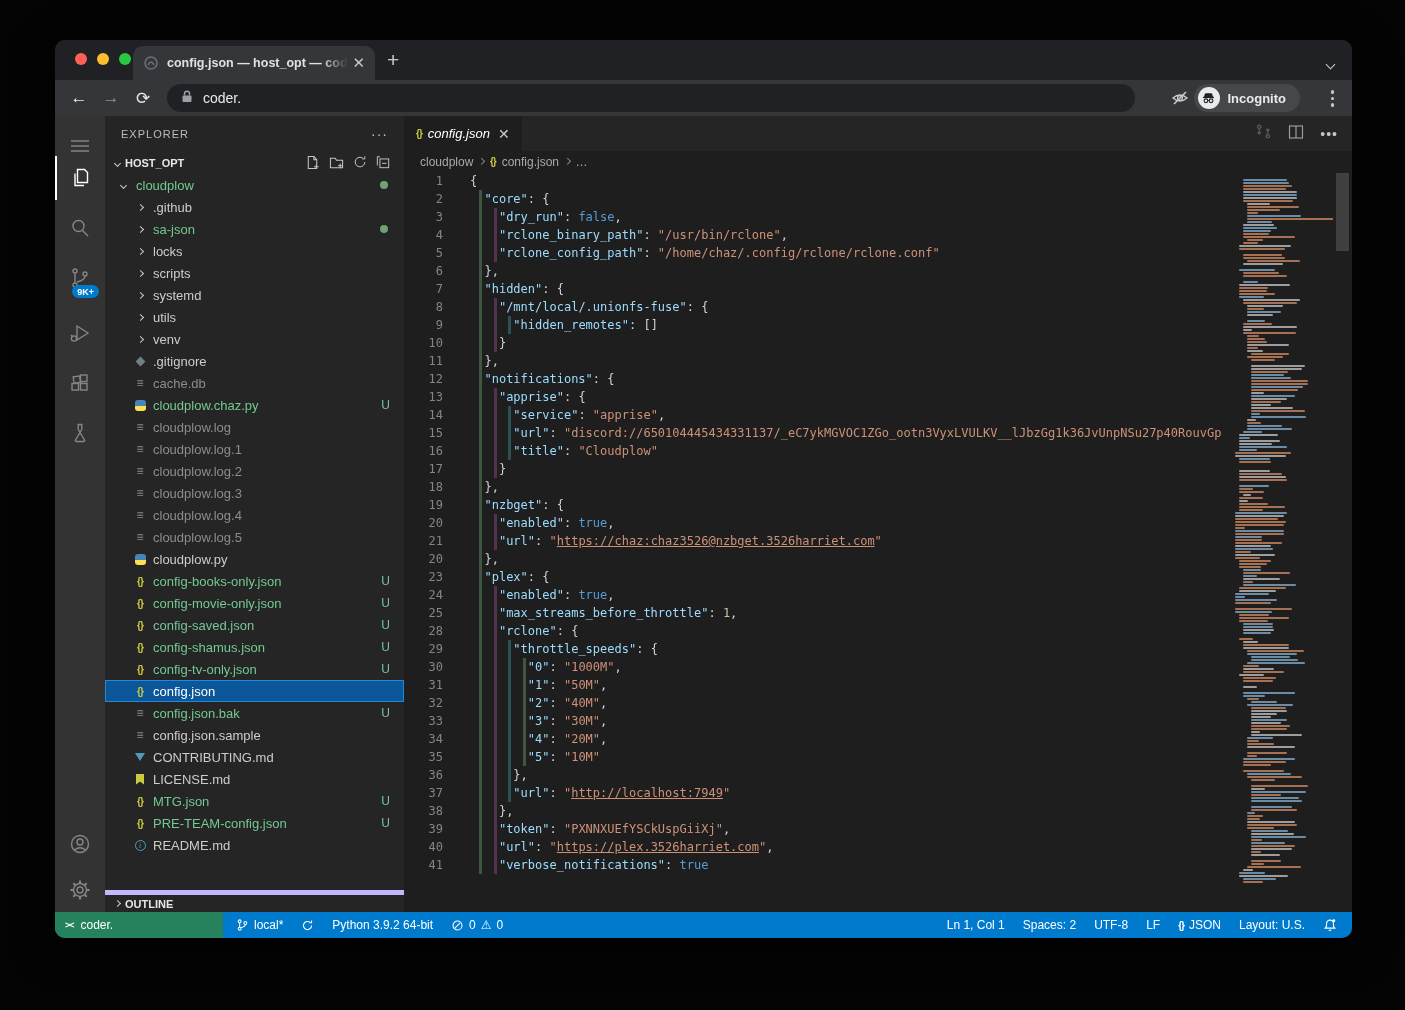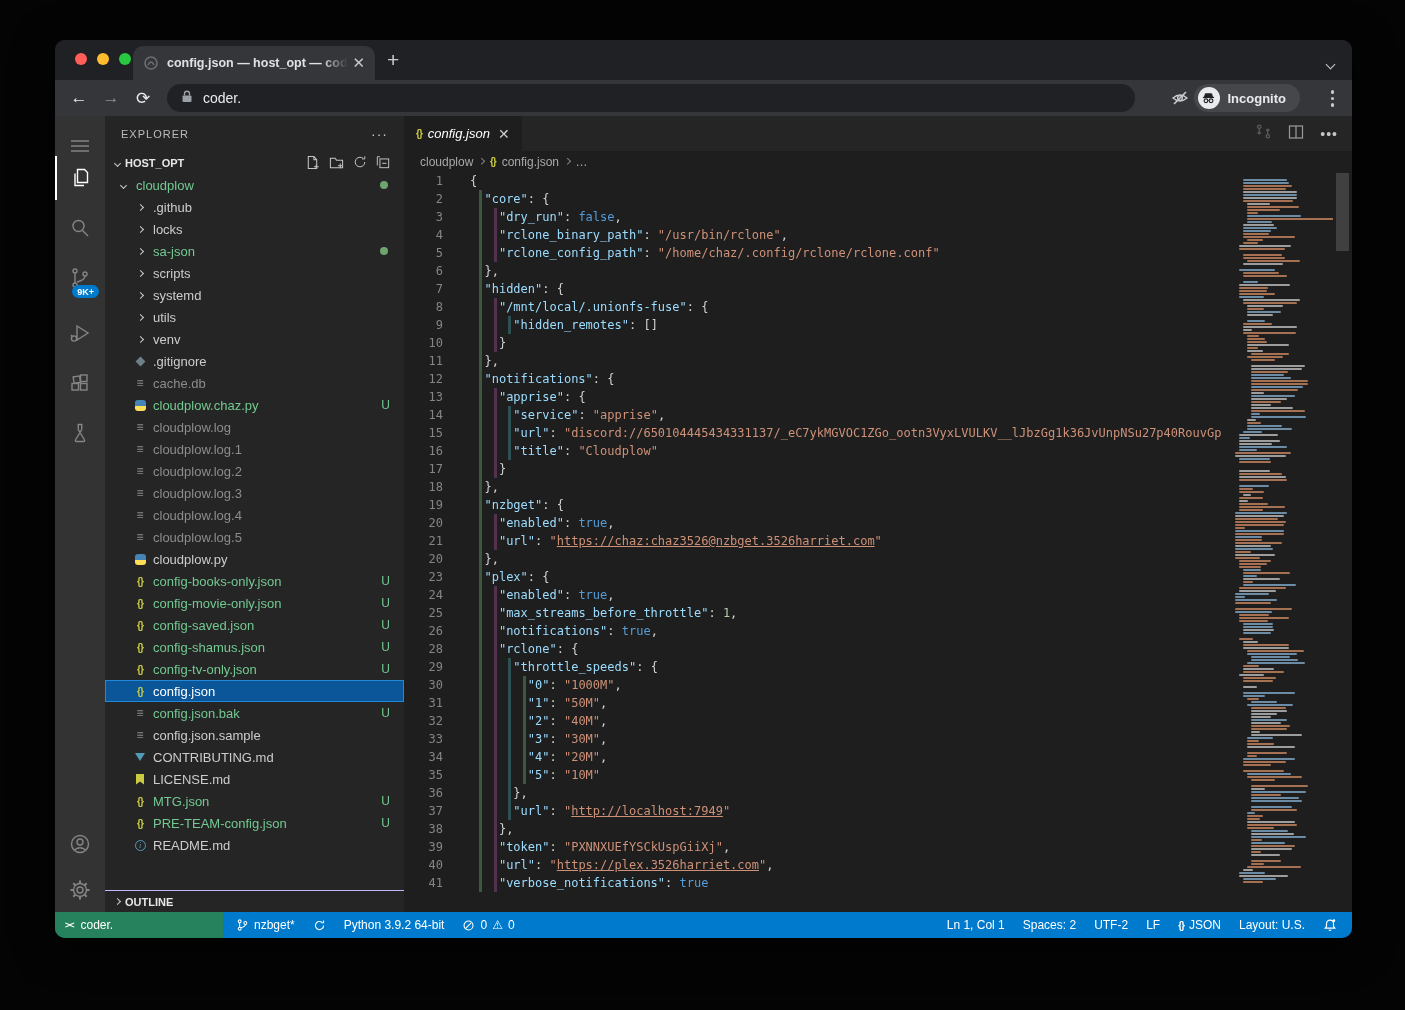--- a/index.html
+++ b/index.html
@@ -61,21 +61,21 @@
   .c-green { color:#73c991; } .c-gray { color:#8c8c8c; }
   .ic-json { color:#cbcb41; font-size:10px; font-weight:700; letter-spacing:-1px; }
   .ic-lines { color:#8a8a8a; font-size:12px; }
   .ic-py { width:11px; height:11px; border-radius:3px; background:linear-gradient(180deg,#4584b6 50%,#ffde57 50%); }
   .ic-diamond { width:7px; height:7px; background:#6d8086; transform:rotate(45deg); }
   .ic-mdarrow { width:0; height:0; border-left:5px solid transparent; border-right:5px solid transparent; border-top:8px solid #519aba; }
   .ic-license { width:8px; height:11px; background:#cbcb41; clip-path:polygon(0 0,100% 0,100% 100%,50% 72%,0 100%); }
   .ic-info { width:11px; height:11px; border:1.2px solid #519aba; border-radius:50%; color:#519aba; font-size:8px;
              display:flex; align-items:center; justify-content:center; font-family:"Liberation Serif",serif; font-style:italic; }
   .sb-foot { position:absolute; left:0; bottom:0; width:100%; }
-  .sb-foot .sb-section { border-top:1px solid #c4b5fd;text-align:right; }
+  .sb-foot .sb-section { border-top:5px solid #c4b5fd;text-align:right; }
 
   
   .editor { position:absolute; left:349px; top:0; width:948px; height:100%; }
   .tabbar { position:absolute; left:0; top:0; width:100%; height:35px; background:#252526; }
   .etab { position:absolute; left:0; top:0; height:35px; background:#1e1e1e; display:flex; align-items:center; padding:0 12px; }
   .etab .name { color:#ffffff; font-size:13px; font-style:italic; margin:0 8px 0 6px; }
   .etab .x { color:#cccccc; font-size:14px; }
   .eactions { position:absolute; right:14px; top:0; height:35px; display:flex; align-items:center; gap:16px; }
   .eactions svg { stroke:#9b9b9b; fill:none; stroke-width:1.2; }
   .eactions .dots { color:#c5c5c5; font-size:14px; letter-spacing:1px; }
@@ -295,28 +295,28 @@
           <div class="trow" style="padding-left: 27px;">
             <span class="cell">
               <span class="chv r"></span>
             </span>
             <span>.github</span>
           </div>
           <div class="trow" style="padding-left: 27px;">
             <span class="cell">
               <span class="chv r"></span>
             </span>
-            <span>locks</span>
-          </div>
-          <div class="trow" style="padding-left: 27px;">
-            <span class="cell">
-              <span class="chv r"></span>
-            </span>
             <span class="c-green">sa-json</span>
             <span class="dotb"></span>
+          </div>
+          <div class="trow" style="padding-left: 27px;">
+            <span class="cell">
+              <span class="chv r"></span>
+            </span>
+            <span>locks</span>
           </div>
           <div class="trow" style="padding-left: 27px;">
             <span class="cell">
               <span class="chv r"></span>
             </span>
             <span>scripts</span>
           </div>
           <div class="trow" style="padding-left: 27px;">
             <span class="cell">
               <span class="chv r"></span>
@@ -542,21 +542,20 @@
             <div class="cl"><span class="ln">16</span><span class="ct"><span class="guide" style="left: calc(1ch + 2px); background: rgb(62, 88, 64);"></span><span class="guide" style="left: calc(3ch + 2px); background: rgb(85, 49, 80);"></span><span class="guide" style="left: calc(5ch + 2px); background: rgb(45, 81, 82);"></span><span>      </span><span class="tk">"title"</span><span class="tp">: </span><span class="ts">"Cloudplow"</span></span></div>
             <div class="cl"><span class="ln">17</span><span class="ct"><span class="guide" style="left: calc(1ch + 2px); background: rgb(62, 88, 64);"></span><span class="guide" style="left: calc(3ch + 2px); background: rgb(85, 49, 80);"></span><span>    </span><span class="tp">}</span></span></div>
             <div class="cl"><span class="ln">18</span><span class="ct"><span class="guide" style="left: calc(1ch + 2px); background: rgb(62, 88, 64);"></span><span>  </span><span class="tp">},</span></span></div>
             <div class="cl"><span class="ln">19</span><span class="ct"><span class="guide" style="left: calc(1ch + 2px); background: rgb(62, 88, 64);"></span><span>  </span><span class="tk">"nzbget"</span><span class="tp">: </span><span class="tp">{</span></span></div>
             <div class="cl"><span class="ln">20</span><span class="ct"><span class="guide" style="left: calc(1ch + 2px); background: rgb(62, 88, 64);"></span><span class="guide" style="left: calc(3ch + 2px); background: rgb(85, 49, 80);"></span><span>    </span><span class="tk">"enabled"</span><span class="tp">: </span><span class="tb">true</span><span class="tp">,</span></span></div>
             <div class="cl"><span class="ln">21</span><span class="ct"><span class="guide" style="left: calc(1ch + 2px); background: rgb(62, 88, 64);"></span><span class="guide" style="left: calc(3ch + 2px); background: rgb(85, 49, 80);"></span><span>    </span><span class="tk">"url"</span><span class="tp">: </span><span class="ts">"</span><span class="tu">https://chaz:chaz3526@nzbget.3526harriet.com</span><span class="ts">"</span></span></div>
             <div class="cl"><span class="ln">20</span><span class="ct"><span class="guide" style="left: calc(1ch + 2px); background: rgb(62, 88, 64);"></span><span>  </span><span class="tp">},</span></span></div>
             <div class="cl"><span class="ln">23</span><span class="ct"><span class="guide" style="left: calc(1ch + 2px); background: rgb(62, 88, 64);"></span><span>  </span><span class="tk">"plex"</span><span class="tp">: </span><span class="tp">{</span></span></div>
             <div class="cl"><span class="ln">24</span><span class="ct"><span class="guide" style="left: calc(1ch + 2px); background: rgb(62, 88, 64);"></span><span class="guide" style="left: calc(3ch + 2px); background: rgb(85, 49, 80);"></span><span>    </span><span class="tk">"enabled"</span><span class="tp">: </span><span class="tb">true</span><span class="tp">,</span></span></div>
             <div class="cl"><span class="ln">25</span><span class="ct"><span class="guide" style="left: calc(1ch + 2px); background: rgb(62, 88, 64);"></span><span class="guide" style="left: calc(3ch + 2px); background: rgb(85, 49, 80);"></span><span>    </span><span class="tk">"max_streams_before_throttle"</span><span class="tp">: </span><span class="tn">1</span><span class="tp">,</span></span></div>
-            <div class="cl"><span class="ln">26</span><span class="ct"><span class="guide" style="left: calc(1ch + 2px); background: rgb(62, 88, 64);"></span><span class="guide" style="left: calc(3ch + 2px); background: rgb(85, 49, 80);"></span><span>    </span><span class="tk">"notifications"</span><span class="tp">: </span><span class="tb">true</span><span class="tp">,</span></span></div>
             <div class="cl"><span class="ln">28</span><span class="ct"><span class="guide" style="left: calc(1ch + 2px); background: rgb(62, 88, 64);"></span><span class="guide" style="left: calc(3ch + 2px); background: rgb(85, 49, 80);"></span><span>    </span><span class="tk">"rclone"</span><span class="tp">: </span><span class="tp">{</span></span></div>
             <div class="cl"><span class="ln">29</span><span class="ct"><span class="guide" style="left: calc(1ch + 2px); background: rgb(62, 88, 64);"></span><span class="guide" style="left: calc(3ch + 2px); background: rgb(85, 49, 80);"></span><span class="guide" style="left: calc(5ch + 2px); background: rgb(45, 81, 82);"></span><span>      </span><span class="tk">"throttle_speeds"</span><span class="tp">: </span><span class="tp">{</span></span></div>
             <div class="cl"><span class="ln">30</span><span class="ct"><span class="guide" style="left: calc(1ch + 2px); background: rgb(62, 88, 64);"></span><span class="guide" style="left: calc(3ch + 2px); background: rgb(85, 49, 80);"></span><span class="guide" style="left: calc(5ch + 2px); background: rgb(45, 81, 82);"></span><span class="guide" style="left: calc(7ch + 2px); background: rgb(62, 88, 64);"></span><span>        </span><span class="tk">"0"</span><span class="tp">: </span><span class="ts">"1000M"</span><span class="tp">,</span></span></div>
             <div class="cl"><span class="ln">31</span><span class="ct"><span class="guide" style="left: calc(1ch + 2px); background: rgb(62, 88, 64);"></span><span class="guide" style="left: calc(3ch + 2px); background: rgb(85, 49, 80);"></span><span class="guide" style="left: calc(5ch + 2px); background: rgb(45, 81, 82);"></span><span class="guide" style="left: calc(7ch + 2px); background: rgb(62, 88, 64);"></span><span>        </span><span class="tk">"1"</span><span class="tp">: </span><span class="ts">"50M"</span><span class="tp">,</span></span></div>
             <div class="cl"><span class="ln">32</span><span class="ct"><span class="guide" style="left: calc(1ch + 2px); background: rgb(62, 88, 64);"></span><span class="guide" style="left: calc(3ch + 2px); background: rgb(85, 49, 80);"></span><span class="guide" style="left: calc(5ch + 2px); background: rgb(45, 81, 82);"></span><span class="guide" style="left: calc(7ch + 2px); background: rgb(62, 88, 64);"></span><span>        </span><span class="tk">"2"</span><span class="tp">: </span><span class="ts">"40M"</span><span class="tp">,</span></span></div>
             <div class="cl"><span class="ln">33</span><span class="ct"><span class="guide" style="left: calc(1ch + 2px); background: rgb(62, 88, 64);"></span><span class="guide" style="left: calc(3ch + 2px); background: rgb(85, 49, 80);"></span><span class="guide" style="left: calc(5ch + 2px); background: rgb(45, 81, 82);"></span><span class="guide" style="left: calc(7ch + 2px); background: rgb(62, 88, 64);"></span><span>        </span><span class="tk">"3"</span><span class="tp">: </span><span class="ts">"30M"</span><span class="tp">,</span></span></div>
             <div class="cl"><span class="ln">34</span><span class="ct"><span class="guide" style="left: calc(1ch + 2px); background: rgb(62, 88, 64);"></span><span class="guide" style="left: calc(3ch + 2px); background: rgb(85, 49, 80);"></span><span class="guide" style="left: calc(5ch + 2px); background: rgb(45, 81, 82);"></span><span class="guide" style="left: calc(7ch + 2px); background: rgb(62, 88, 64);"></span><span>        </span><span class="tk">"4"</span><span class="tp">: </span><span class="ts">"20M"</span><span class="tp">,</span></span></div>
             <div class="cl"><span class="ln">35</span><span class="ct"><span class="guide" style="left: calc(1ch + 2px); background: rgb(62, 88, 64);"></span><span class="guide" style="left: calc(3ch + 2px); background: rgb(85, 49, 80);"></span><span class="guide" style="left: calc(5ch + 2px); background: rgb(45, 81, 82);"></span><span class="guide" style="left: calc(7ch + 2px); background: rgb(62, 88, 64);"></span><span>        </span><span class="tk">"5"</span><span class="tp">: </span><span class="ts">"10M"</span></span></div>
             <div class="cl"><span class="ln">36</span><span class="ct"><span class="guide" style="left: calc(1ch + 2px); background: rgb(62, 88, 64);"></span><span class="guide" style="left: calc(3ch + 2px); background: rgb(85, 49, 80);"></span><span class="guide" style="left: calc(5ch + 2px); background: rgb(45, 81, 82);"></span><span>      </span><span class="tp">},</span></span></div>
             <div class="cl"><span class="ln">37</span><span class="ct"><span class="guide" style="left: calc(1ch + 2px); background: rgb(62, 88, 64);"></span><span class="guide" style="left: calc(3ch + 2px); background: rgb(85, 49, 80);"></span><span class="guide" style="left: calc(5ch + 2px); background: rgb(45, 81, 82);"></span><span>      </span><span class="tk">"url"</span><span class="tp">: </span><span class="ts">"</span><span class="tu">http://localhost:7949</span><span class="ts">"</span></span></div>
@@ -817,21 +816,21 @@
     </div>
     <div class="st-left">
       <div class="st-item">
         <svg width="13" height="14" viewBox="0 0 16 16">
             <circle cx="4.5" cy="3.5" r="1.8"></circle>
             <circle cx="4.5" cy="12.5" r="1.8"></circle>
             <circle cx="11.5" cy="5.5" r="1.8"></circle>
             <line x1="4.5" y1="5.3" x2="4.5" y2="10.7"></line>
             <path d="M11.5 7.3 q0 3 -5.5 3.7"></path>
           </svg>
-        <span>nzbget*</span>
+        <span>local*</span>
       </div>
       <div class="st-item">
         <svg width="13" height="13" viewBox="0 0 16 16">
             <path d="M13 8 a5 5 0 1 1 -1.8 -3.8"></path>
             <path d="M13 1.8 v2.8 h-2.8"></path>
           </svg>
       </div>
       <div class="st-item">
         <span>Python 3.9.2 64-bit</span>
       </div>
@@ -846,21 +845,21 @@
       </div>
     </div>
     <div class="st-right">
       <div class="st-item">
           <span>Ln 1, Col 1</span>
         </div>
       <div class="st-item">
           <span>Spaces: 2</span>
         </div>
       <div class="st-item">
-          <span>UTF-2</span>
+          <span>UTF-8</span>
         </div>
       <div class="st-item">
           <span>LF</span>
         </div>
       <div class="st-item">
         <span style="font-size:10px;font-weight:700;letter-spacing:-1px">{}</span>
         <span>JSON</span>
       </div>
       <div class="st-item">
           <span>Layout: U.S.</span>

